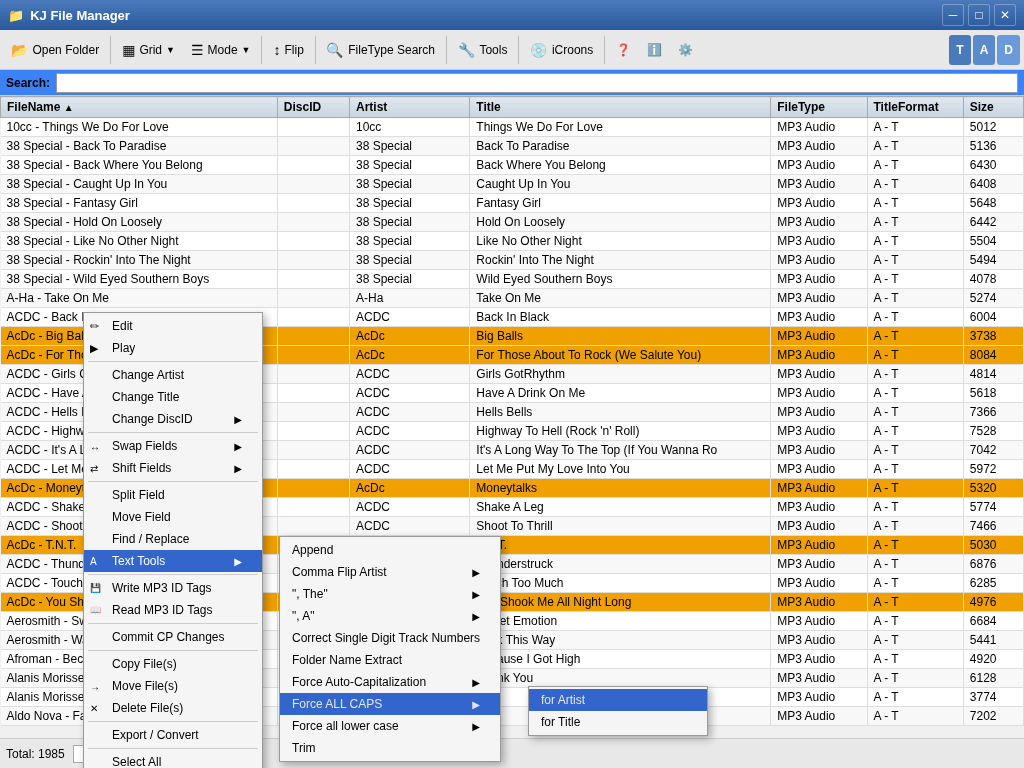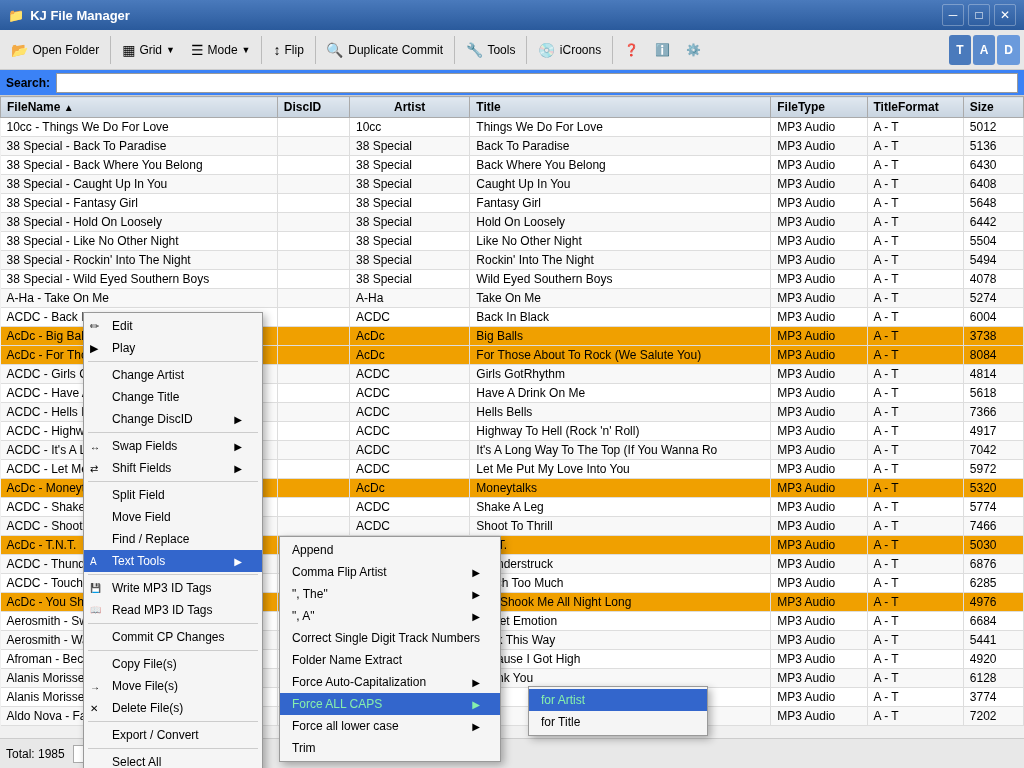--- a/index.html
+++ b/index.html
@@ -124,21 +124,21 @@
     .ctx-separator { height: 1px; background: #ccc; margin: 2px 4px; }
     .sub-item {
       padding: 4px 20px 4px 12px;
       cursor: pointer;
       font-size: 12px;
       display: flex;
       align-items: center;
       justify-content: space-between;
       white-space: nowrap;
     }
-    .sub-item.active { background: #3366cc; color: #86efac; }
+    .sub-item.active { background: #3366cc; color: #e5e5e5; }
 
     #app { width: 1024px; height: 768px; overflow: hidden; position: relative; }
   </style>
 </head>
 <body>
 
 <div id="app">
 
   <div id="title-bar">
     <div id="title-bar-left">
@@ -169,21 +169,21 @@
       <span style="font-size:9px;">▼</span>
     </button>
     <div class="tb-separator"></div>
     <button class="tb-btn">
       <span class="tb-btn-icon">↕</span>
       <span>Flip</span>
     </button>
     <div class="tb-separator"></div>
     <button class="tb-btn">
       <span class="tb-btn-icon">🔍</span>
-      <span>Duplicate Commit</span>
+      <span>FileType Search</span>
     </button>
     <div class="tb-separator"></div>
     <button class="tb-btn">
       <span class="tb-btn-icon">🔧</span>
       <span>Tools</span>
     </button>
     <div class="tb-separator"></div>
     <button class="tb-btn">
       <span class="tb-btn-icon">💿</span>
       <span>iCroons</span>
@@ -216,21 +216,21 @@
     <input type="text" id="search-input" style="flex: 1 1 0%; height: 20px; border: 1px solid rgb(153, 153, 153); padding: 2px 4px; font-size: 12px;">
   </div>
 
   <div id="main-content">
     <div id="table-container" style="overflow:auto; height:100%;">
       <table id="file-table">
         <thead>
           <tr>
             <th style="min-width:230px;">FileName <span style="font-size:10px;">▲</span></th>
             <th style="min-width:60px;">DiscID</th>
-            <th style="min-width:100px;text-align:center;">Artist</th>
+            <th style="min-width:100px;">Artist</th>
             <th style="min-width:200px;">Title</th>
             <th style="min-width:80px;">FileType</th>
             <th style="min-width:80px;">TitleFormat</th>
             <th style="min-width:50px;margin-left:28px;">Size</th>
           </tr>
         </thead>
         <tbody id="table-body">
         <tr class="row-normal">
               <td>10cc - Things We Do For Love</td>
               <td></td>
@@ -375,21 +375,21 @@
               <td>A - T</td>
               <td>7366</td>
             </tr>
             <tr class="row-normal">
               <td>ACDC - Highway To Hell</td>
               <td></td>
               <td>ACDC</td>
               <td>Highway To Hell (Rock 'n' Roll)</td>
               <td>MP3 Audio</td>
               <td>A - T</td>
-              <td>4917</td>
+              <td>7528</td>
             </tr>
             <tr class="row-alt">
               <td>ACDC - It's A Long Way</td>
               <td></td>
               <td>ACDC</td>
               <td>It's A Long Way To The Top (If You Wanna Ro</td>
               <td>MP3 Audio</td>
               <td>A - T</td>
               <td>7042</td>
             </tr>

